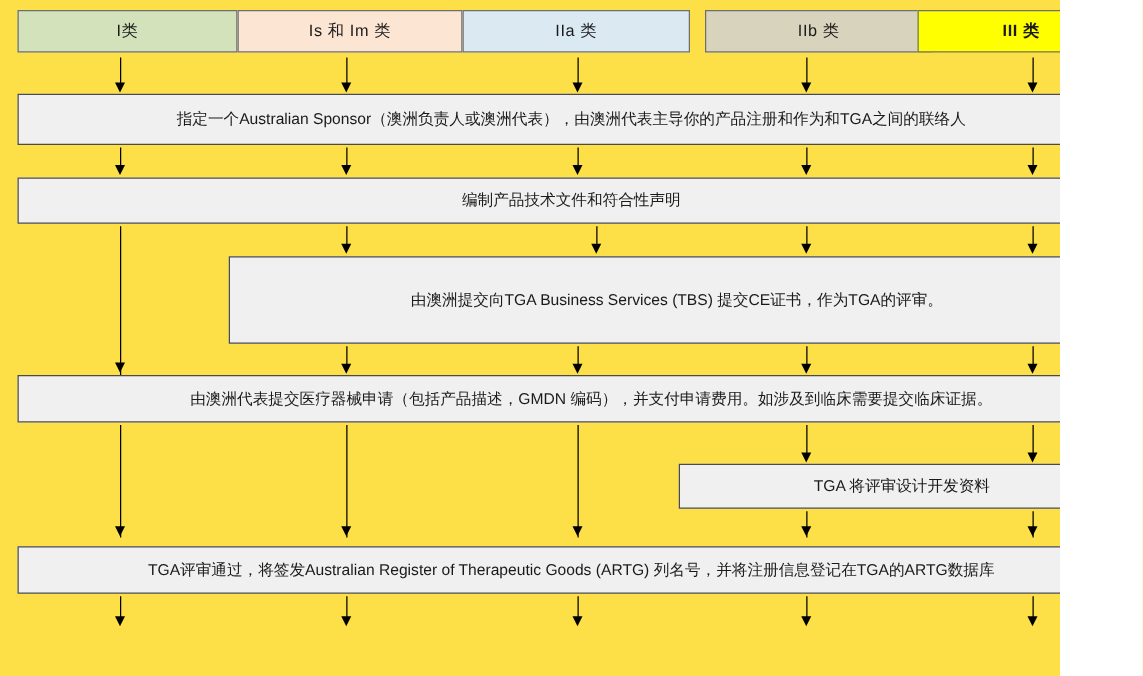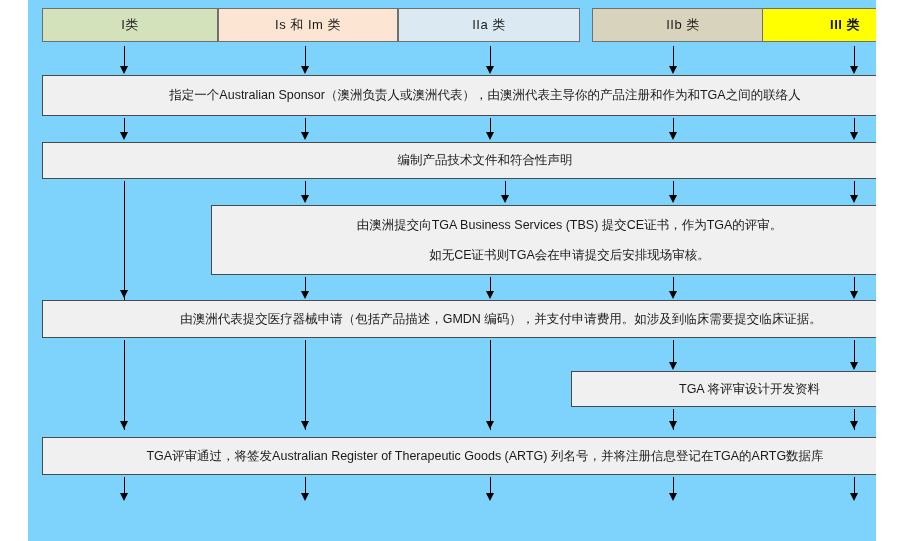--- a/index.html
+++ b/index.html
@@ -4,23 +4,22 @@
 <style>
   html,body{margin:0;padding:0;background:#ffffff;}
   body{
     font-family:"Liberation Sans","DejaVu Sans",sans-serif;
     -webkit-font-smoothing:antialiased;
   }
   #canvas{
     position:relative;
     width:848px;
     height:541px;
-    background:#7dd3fc;
+    background:#fde047;
     overflow:hidden;
-    margin-left:28px;
   }
 
   
   .cat{
     position:absolute;
     top:8px;
     height:34px;
     box-sizing:border-box;
     border:1px solid #6f6f6f;
     display:flex;
@@ -124,21 +123,20 @@
   <div class="arrowhead" style="left:472.5px; top:195px;"></div>
   <div class="conn" style="left:277px; top:181px; height:16px;"></div>
   <div class="arrowhead" style="left:272.5px; top:195px;"></div>
   <div class="conn" style="left:645px; top:181px; height:16px;"></div>
   <div class="arrowhead" style="left:640.5px; top:195px;"></div>
   <div class="conn" style="left:826px; top:181px; height:16px;"></div>
   <div class="arrowhead" style="left:821.5px; top:195px;"></div>
 
   <div class="pbox" style="left:183px; top:205px; width:717px; height:70px;">
     <span class="ln">由澳洲提交向TGA Business Services (TBS) 提交CE证书，作为TGA的评审。</span>
-    <span class="ln">如无CE证书则TGA会在申请提交后安排现场审核。</span>
   </div>
 
   <div class="conn" style="left:277px; top:277px; height:16px;"></div>
   <div class="arrowhead" style="left:272.5px; top:291px;"></div>
   <div class="conn" style="left:462px; top:277px; height:16px;"></div>
   <div class="arrowhead" style="left:457.5px; top:291px;"></div>
   <div class="conn" style="left:645px; top:277px; height:16px;"></div>
   <div class="arrowhead" style="left:640.5px; top:291px;"></div>
   <div class="conn" style="left:826px; top:277px; height:16px;"></div>
   <div class="arrowhead" style="left:821.5px; top:291px;"></div>

